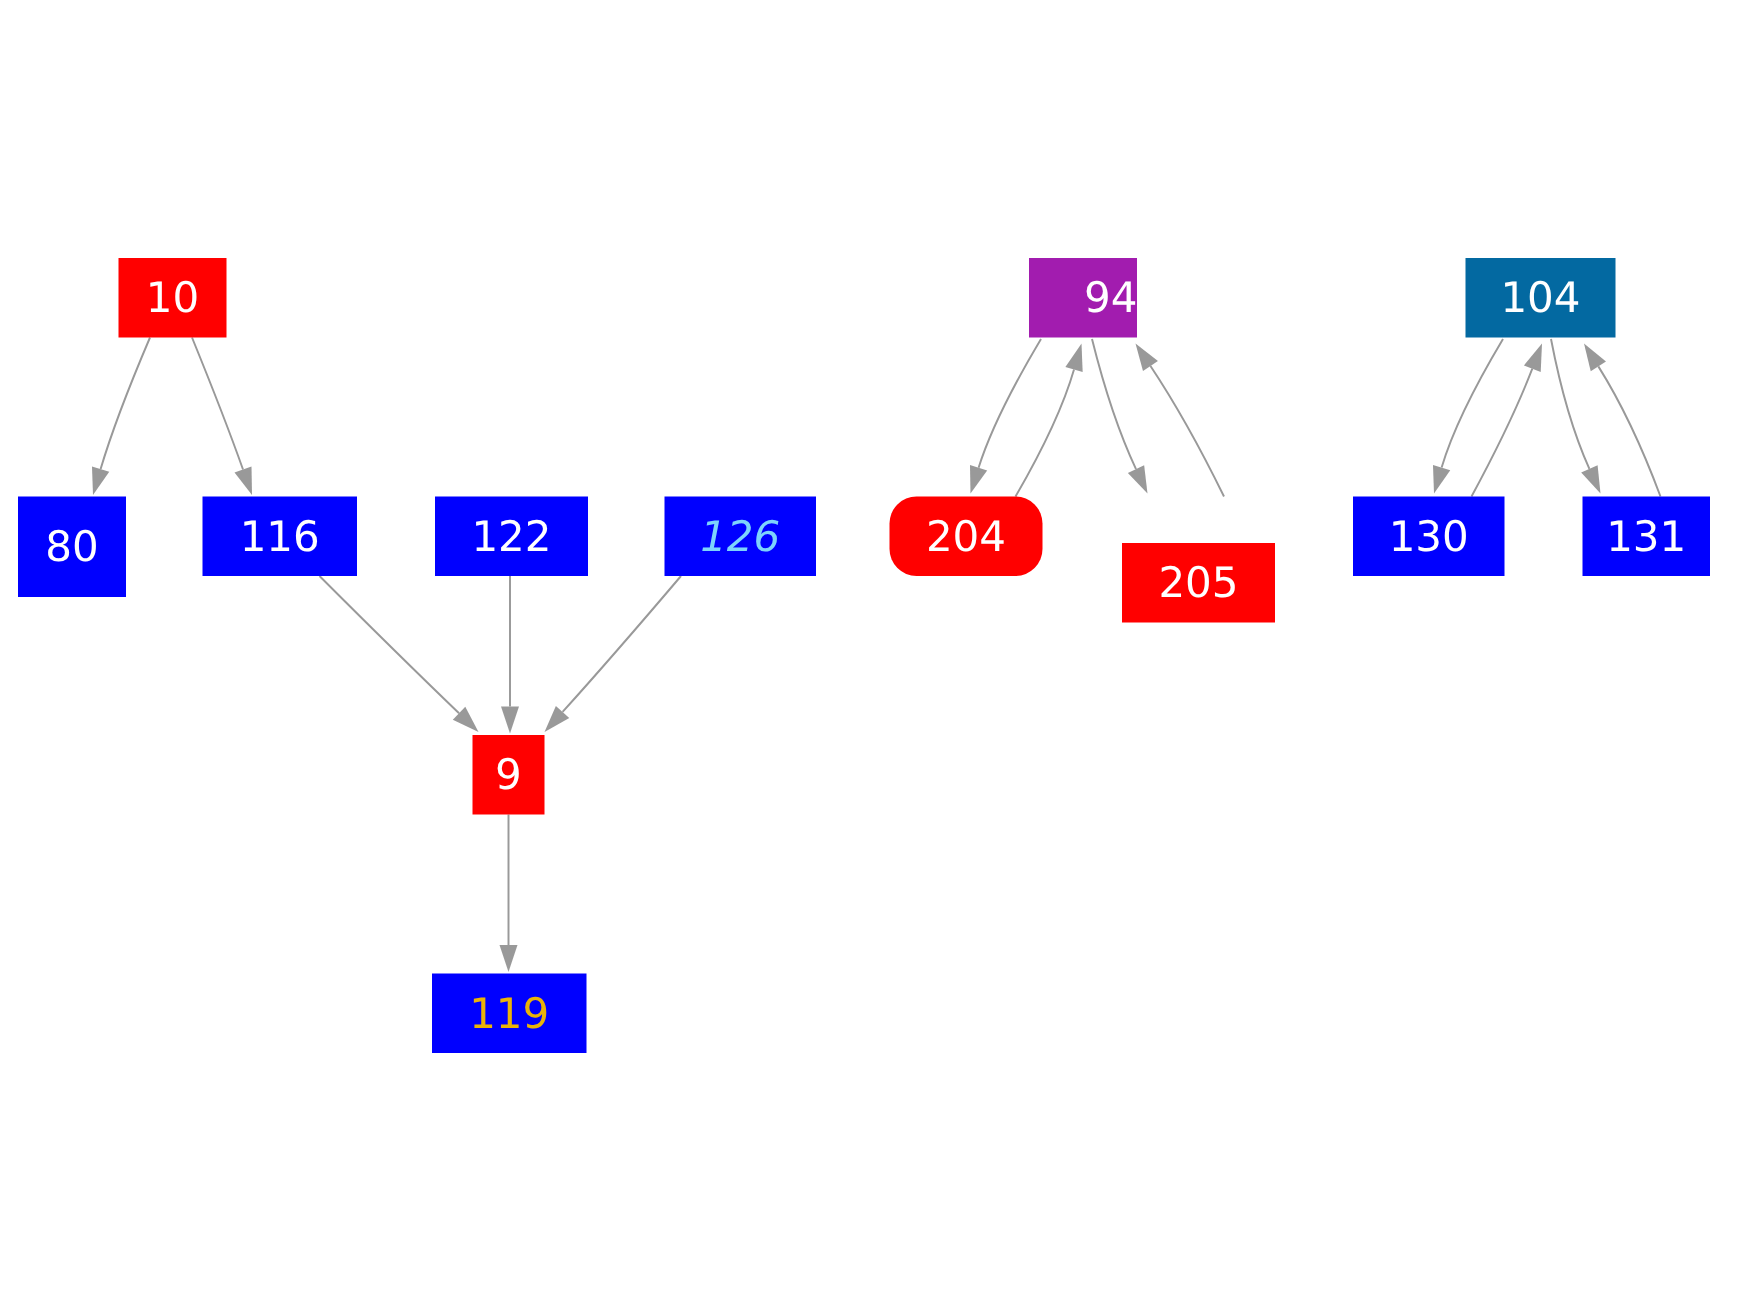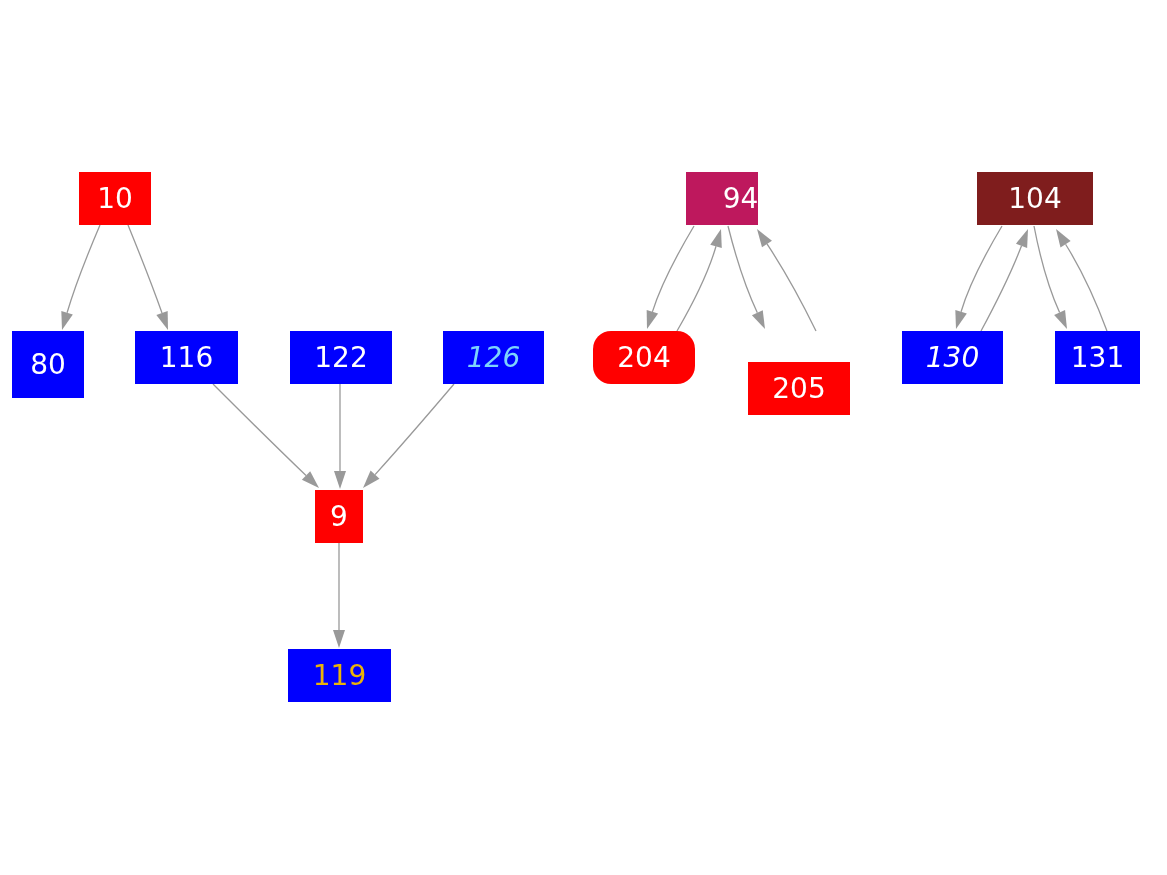--- a/index.html
+++ b/index.html
@@ -85,32 +85,32 @@
       </div>
       <div class="graph-node" style="left: 443px; top: 331px; width: 101px; height: 53px; background: rgb(0, 0, 255);">
         <span class="node-label" style="color: #7dd3fc; font-style: italic;">126</span>
       </div>
       <div class="graph-node" style="left: 315px; top: 490px; width: 48px; height: 53px; background: rgb(255, 0, 0);">
         <span class="node-label" style="color: rgb(255, 255, 255);">9</span>
       </div>
       <div class="graph-node" style="left: 288px; top: 649px; width: 103px; height: 53px; background: rgb(0, 0, 255);">
         <span class="node-label" style="color: #eab308;">119</span>
       </div>
-      <div class="graph-node" style="left: 686px; top: 172px; width: 72px; height: 53px; background: #be185d; padding-left: 37px;">
+      <div class="graph-node" style="left: 686px; top: 172px; width: 72px; height: 53px; background: #a21caf; padding-left: 37px;">
         <span class="node-label" style="color: rgb(255, 255, 255);">94</span>
       </div>
       <div class="graph-node" style="left: 593px; top: 331px; width: 102px; height: 53px; background: rgb(255, 0, 0); border-radius: 18px;">
         <span class="node-label" style="color: rgb(255, 255, 255);">204</span>
       </div>
       <div class="graph-node" style="left: 748px; top: 331px; width: 102px; height: 53px; background: rgb(255, 0, 0); margin-top: 31px;">
         <span class="node-label" style="color: rgb(255, 255, 255);">205</span>
       </div>
-      <div class="graph-node" style="left: 977px; top: 172px; width: 116px; height: 53px; background: #7f1d1d;">
+      <div class="graph-node" style="left: 977px; top: 172px; width: 100px; height: 53px; background: #0369a1;">
         <span class="node-label" style="color: rgb(255, 255, 255);">104</span>
       </div>
       <div class="graph-node" style="left: 902px; top: 331px; width: 101px; height: 53px; background: rgb(0, 0, 255);">
-        <span class="node-label" style="color: rgb(255, 255, 255); font-style: italic;">130</span>
+        <span class="node-label" style="color: rgb(255, 255, 255);">130</span>
       </div>
       <div class="graph-node" style="left: 1055px; top: 331px; width: 85px; height: 53px; background: rgb(0, 0, 255);">
         <span class="node-label" style="color: rgb(255, 255, 255);">131</span>
       </div>
     </div>
 </div>
 
 </body></html>

